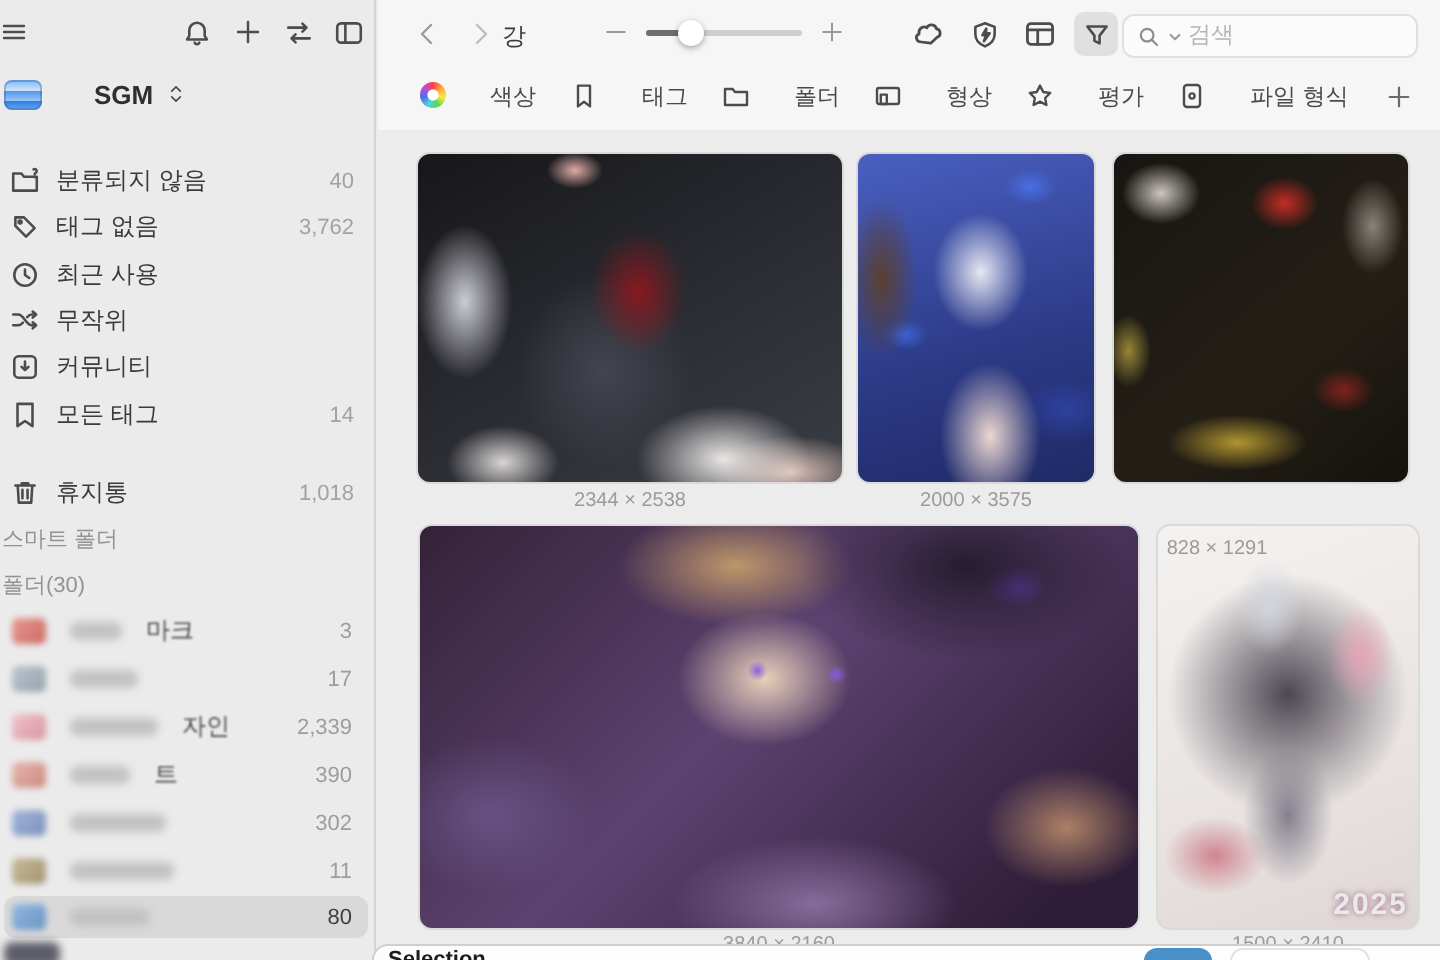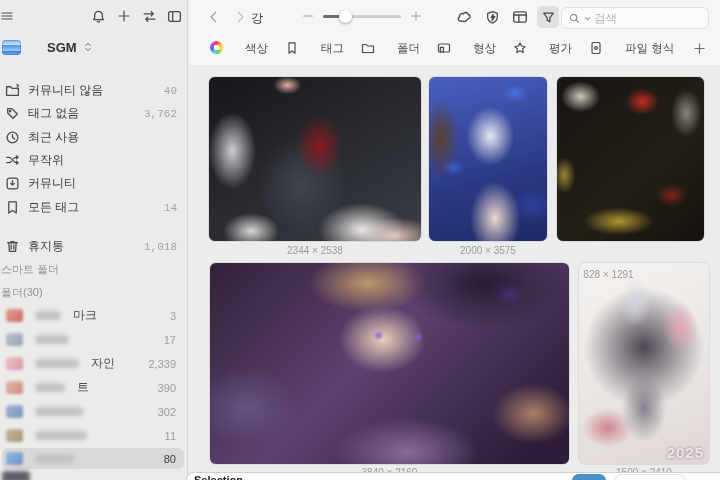--- a/index.html
+++ b/index.html
@@ -16,21 +16,21 @@
   .sb-topbar .btn { position:absolute; width:20px; height:20px; }
   .hamburger { left:-2px; top:0; }
   .bell { left:88px; top:0; } .sb-plus { left:114px; top:0; } .transfer { left:139px; top:0; } .sb-panel { left:164px; top:0; }
 
   .library { position:absolute; left:2px; top:36px; height:22px; display:flex; align-items:center; gap:6px; cursor:pointer; }
   .lib-icon { width:19px; height:15px; border-radius:4px; background:linear-gradient(180deg,#7cb6f5 0%,#cfe4fb 35%,#4f95ea 36%,#9cc6f4 70%,#2f7fe3 71%,#6aa8ef 100%); box-shadow:0 0 0 1px rgba(40,90,160,.35) inset; }
   .lib-name { font-size:13px; font-weight:bold; color:#2f2f2f;margin-left:20px; }
 
   .navrow { position:absolute; left:3px; width:180px; height:21px; display:flex; align-items:center; gap:8px; cursor:pointer; border-radius:5px; padding:0 6px 0 2px; }
   .navrow .lbl { font-size:12px; color:#3b3b3b; white-space:nowrap; }
-  .navrow .cnt { margin-left:auto; font-size:11px; color:#a2a2a2;font-family:Liberation Mono, monospace; }
+  .navrow .cnt { margin-left:auto; font-size:11px; color:#a2a2a2; }
 
   .sect { position:absolute; left:1px; font-size:11px; color:#939393; white-space:nowrap; }
 
   .folderrow { position:absolute; left:2px; width:182px; height:21px; display:flex; align-items:center; gap:12px; padding:0 8px 0 4px; border-radius:6px; cursor:pointer; }
   .folderrow.sel { background:#d9d9d9; }
   .folderrow .cnt { margin-left:auto; font-size:11px; color:#9d9d9d; }
   .folderrow.sel .cnt { color:#3f3f3f; }
   .fblob { width:17px; height:13px; border-radius:3px; filter:blur(1.5px); flex:none; }
   .nameblob { height:9px; border-radius:4px; background:#c2c2c2; filter:blur(2.2px); flex:none; }
   .frag { font-size:12px; color:#4a4a4a; filter:blur(.4px); white-space:nowrap; }
@@ -181,21 +181,21 @@
       <svg class="ic" width="10" height="12" viewBox="0 0 14 14">
           <path d="M4 5L7 2l3 3M4 9l3 3 3-3"></path>
         </svg>
     </div>
 
     <div class="navrow" style="top:80px">
       <svg class="ic" width="15" height="15" viewBox="0 0 14 14">
           <path d="M1.5 11.5v-8h3.8l1.2 1.5h6v6.5z"></path>
           <path d="M11 1.6c.9-.5 1.9.4 1.3 1.3-.3.4-.8.4-.8 1M11.5 5.2v.01"></path>
         </svg>
-      <span class="lbl">커뮤니티 않음</span>
+      <span class="lbl">분류되지 않음</span>
       <span class="cnt">40</span>
     </div>
     <div class="navrow" style="top:103px">
       <svg class="ic" width="15" height="15" viewBox="0 0 14 14">
           <path d="M2.5 2.5h4l5 5-4 4-5-5z"></path>
           <circle cx="4.7" cy="4.7" r=".7"></circle>
         </svg>
       <span class="lbl">태그 없음</span>
       <span class="cnt">3,762</span>
     </div>

